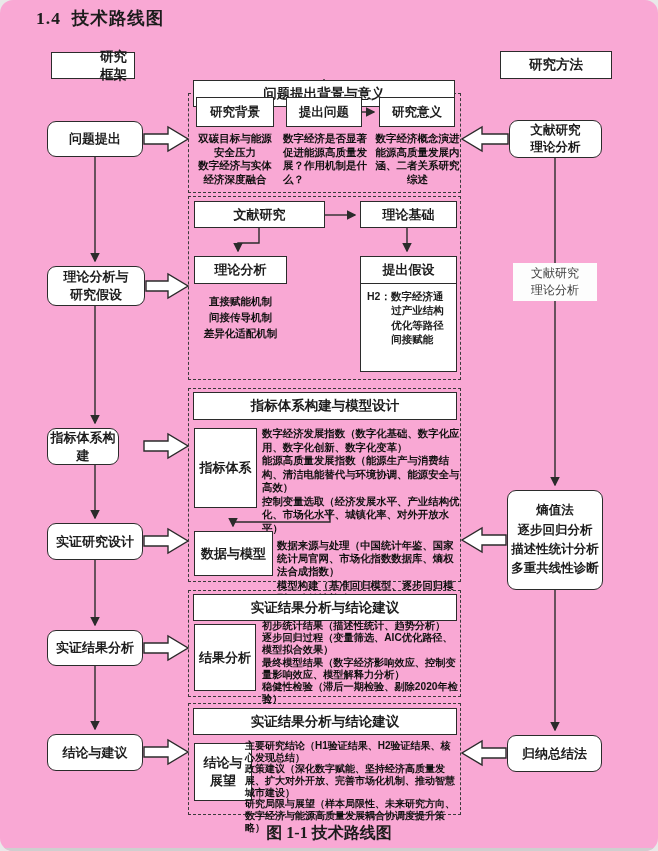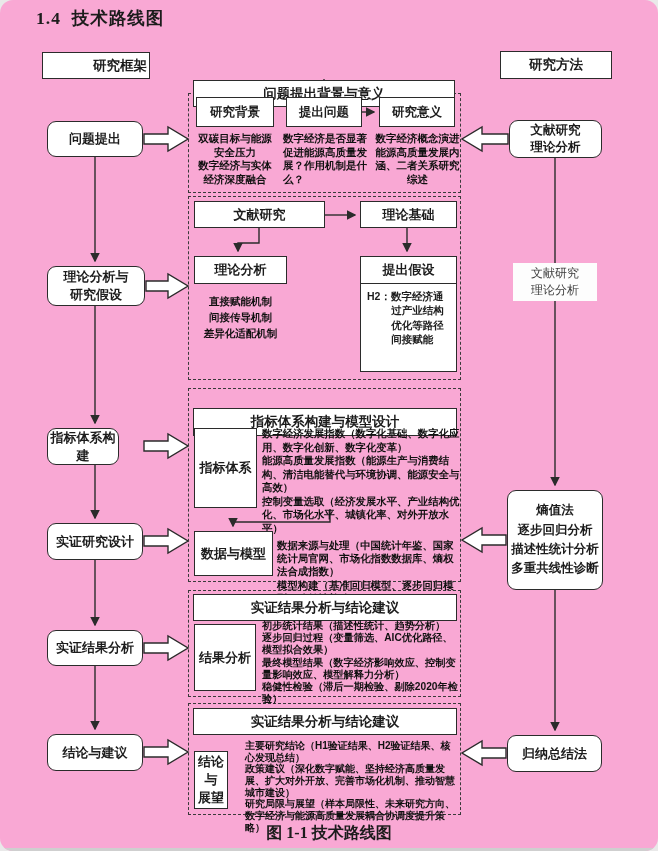--- a/index.html
+++ b/index.html
@@ -83,21 +83,21 @@
       <path d="M144,747 H168 V740 L188,752 L168,764 V757 H144 Z"></path>
 
       <path d="M508,134 H482 V127 L462,139 L482,151 V144 H508 Z"></path>
       <path d="M506,535 H482 V528 L462,540 L482,552 V545 H506 Z"></path>
       <path d="M506,748 H482 V741 L462,753 L482,765 V758 H506 Z"></path>
     </g>
   </svg>
 
   <div class="abs doc-title">1.4  技术路线图</div>
 
-  <div class="abs hdr" style="left:42px;top:52px;width:108px;height:27px;padding-left:48px;">研究框架</div>
+  <div class="abs hdr" style="left:51px;top:52px;width:84px;height:27px;padding-left:48px;">研究框架</div>
   <div class="abs hdr" style="left:193px;top:52px;width:262px;height:27px;margin-top:28px;">问题提出背景与意义</div>
   <div class="abs flowbox" style="left:47px;top:121px;width:96px;height:36px;">问题提出</div>
 
   <div class="abs hdr" style="left:500px;top:51px;width:112px;height:28px;">研究方法</div>
   <div class="abs flowbox" style="left:47px;top:266px;width:98px;height:40px;">理论分析与
 研究假设</div>
   <div class="abs flowbox" style="left:47px;top:428px;width:72px;height:37px;">指标体系构建</div>
   <div class="abs flowbox" style="left:47px;top:523px;width:96px;height:37px;">实证研究设计</div>
   <div class="abs flowbox" style="left:47px;top:630px;width:96px;height:36px;">实证结果分析</div>
   <div class="abs flowbox" style="left:47px;top:734px;width:96px;height:37px;">结论与建议</div>
@@ -123,38 +123,38 @@
   <div class="abs rect t13" style="left:360px;top:201px;width:97px;height:27px;">理论基础</div>
   <div class="abs rect t13" style="left:194px;top:256px;width:93px;height:28px;">理论分析</div>
   <div class="abs rect t13" style="left:360px;top:256px;width:97px;height:28px;">提出假设</div>
   <div class="abs hypo-cell" style="left:360px;top:283px;width:97px;height:89px;">
     <p class="hang">H2：数字经济通过产业结构优化等路径间接赋能</p>
   </div>
   <div class="abs note center" style="left:194px;top:294px;width:93px;line-height:1.5;">直接赋能机制
 间接传导机制
 差异化适配机制</div>
 
-  <div class="abs hdr" style="left:193px;top:408px;width:264px;height:28px;">指标体系构建与模型设计</div>
+  <div class="abs hdr" style="left:193px;top:392px;width:264px;height:28px;">指标体系构建与模型设计</div>
   <div class="abs rect t13" style="left:194px;top:428px;width:63px;height:80px;">指标体系</div>
   <div class="abs side-note" style="left:262px;top:427px;width:200px;">数字经济发展指数（数字化基础、数字化应用、数字化创新、数字化变革）
 能源高质量发展指数（能源生产与消费结构、清洁电能替代与环境协调、能源安全与高效）
 控制变量选取（经济发展水平、产业结构优化、市场化水平、城镇化率、对外开放水平）</div>
   <div class="abs rect t13" style="left:194px;top:531px;width:79px;height:45px;">数据与模型</div>
   <div class="abs side-note" style="left:277px;top:529px;width:186px;line-height:1.27;margin-top:10px;">数据来源与处理（中国统计年鉴、国家统计局官网、市场化指数数据库、熵权法合成指数）
 模型构建（基准回归模型、逐步回归模型、稳健性检验）</div>
 
   <div class="abs hdr" style="left:193px;top:594px;width:264px;height:27px;">实证结果分析与结论建议</div>
   <div class="abs rect t13" style="left:194px;top:624px;width:62px;height:67px;">结果分析</div>
   <div class="abs side-note tight" style="left:262px;top:620px;width:200px;">初步统计结果（描述性统计、趋势分析）
 逐步回归过程（变量筛选、AIC优化路径、模型拟合效果）
 最终模型结果（数字经济影响效应、控制变量影响效应、模型解释力分析）
 稳健性检验（滞后一期检验、剔除2020年检验）</div>
 
   <div class="abs hdr" style="left:193px;top:708px;width:264px;height:27px;">实证结果分析与结论建议</div>
-  <div class="abs rect t13" style="left:194px;top:743px;width:34px;height:58px;margin-top:8px;">结论与
+  <div class="abs rect t13" style="left:194px;top:743px;width:58px;height:58px;">结论与
 展望</div>
   <div class="abs side-note tighter" style="left:245px;top:740px;width:213px;">主要研究结论（H1验证结果、H2验证结果、核心发现总结）
 政策建议（深化数字赋能、坚持经济高质量发展、扩大对外开放、完善市场化机制、推动智慧城市建设）
 研究局限与展望（样本局限性、未来研究方向、数字经济与能源高质量发展耦合协调度提升策略）</div>
 
   <div class="abs flowbox" style="left:509px;top:120px;width:93px;height:38px;font-size:12.5px;">文献研究
 理论分析</div>
   <div class="abs serif-note" style="left:513px;top:263px;width:84px;">文献研究
 理论分析</div>
   <div class="abs flowbox" style="left:507px;top:490px;width:96px;height:100px;font-size:12.5px;line-height:1.55;">熵值法

